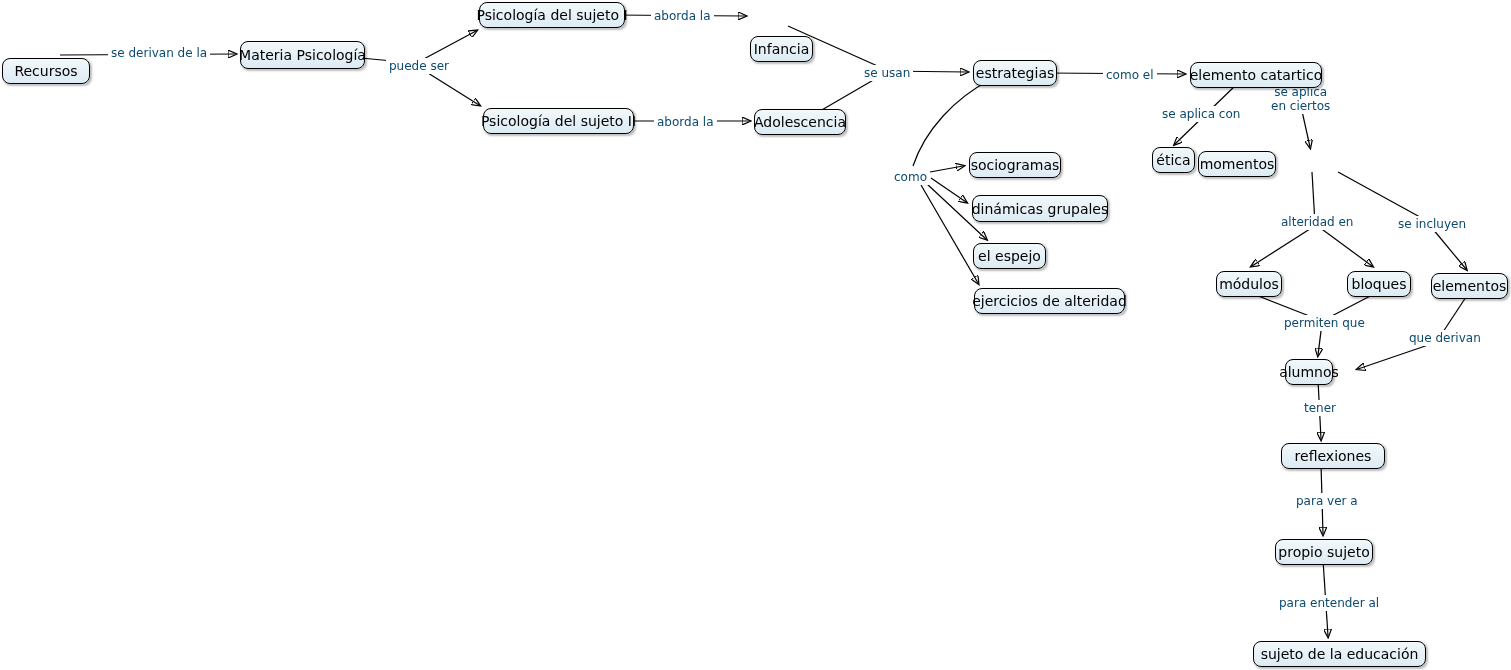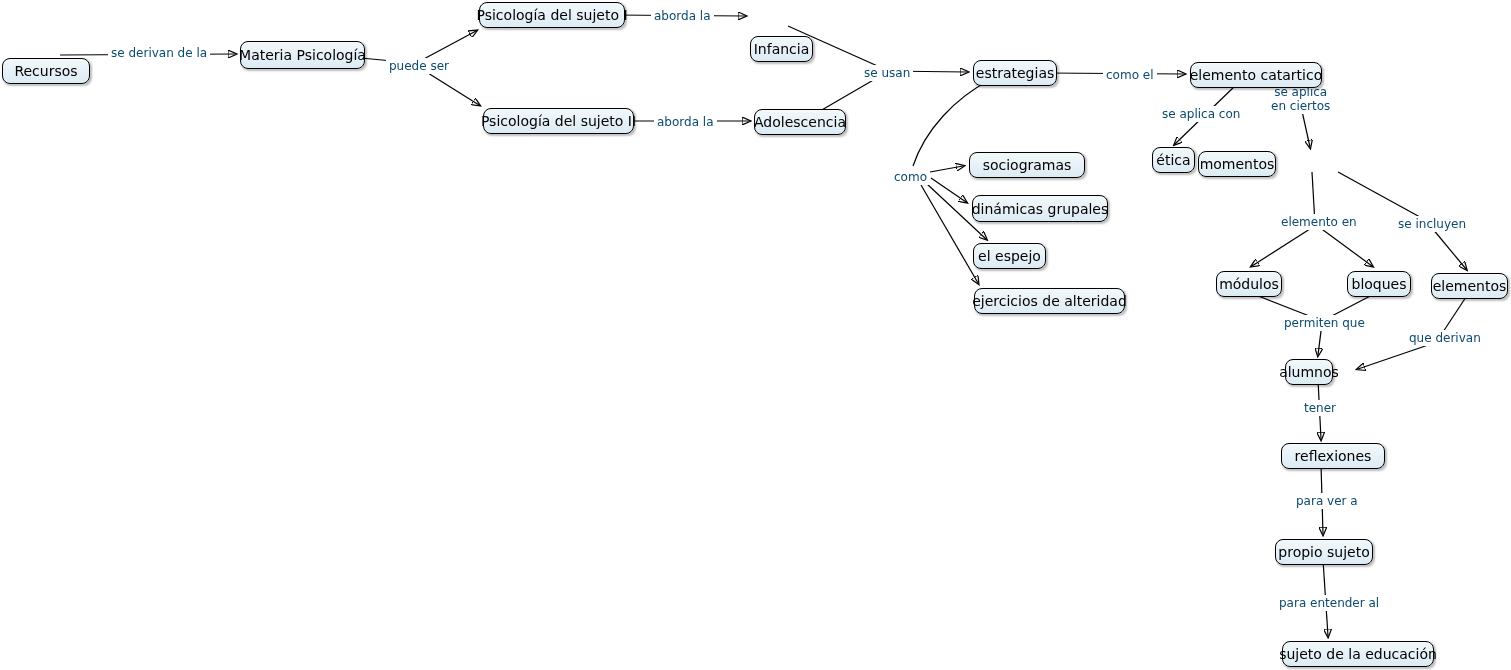--- a/index.html
+++ b/index.html
@@ -99,43 +99,43 @@
   <div class="label" style="left:108px;top:45px;">se derivan de la</div>
   <div class="label" style="left:386px;top:58px;">puede ser</div>
   <div class="label" style="left:651px;top:8px;">aborda la</div>
   <div class="label" style="left:654px;top:114px;">aborda la</div>
   <div class="label" style="left:861px;top:65px;">se usan</div>
   <div class="label" style="left:1103px;top:67px;">como el</div>
   <div class="label" style="left:1159px;top:106px;">se aplica con</div>
   <div class="label" style="left:1268px;top:84px;">se aplica
 en ciertos</div>
   <div class="label" style="left:891px;top:169px;">como</div>
-  <div class="label" style="left:1278px;top:214px;">elemento en</div>
+  <div class="label" style="left:1278px;top:214px;">alteridad en</div>
   <div class="label" style="left:1395px;top:216px;">se incluyen</div>
   <div class="label" style="left:1281px;top:315px;">permiten que</div>
   <div class="label" style="left:1406px;top:330px;">que derivan</div>
   <div class="label" style="left:1301px;top:400px;">tener</div>
   <div class="label" style="left:1293px;top:493px;">para ver a</div>
   <div class="label" style="left:1276px;top:595px;">para entender al</div>
 
   <div class="node" style="left:2px;top:42px;width:88px;margin-top:16px;">Recursos</div>
   <div class="node" style="left:240px;top:41px;width:125px;height:28px;">Materia Psicología</div>
   <div class="node" style="left:479px;top:2px;width:146px;">Psicología del sujeto I</div>
   <div class="node" style="left:750px;top:4px;width:63px;margin-top:32px;">Infancia</div>
   <div class="node" style="left:483px;top:108px;width:151px;">Psicología del sujeto II</div>
   <div class="node" style="left:754px;top:109px;width:92px;">Adolescencia</div>
   <div class="node" style="left:973px;top:60px;width:84px;">estrategias</div>
   <div class="node" style="left:1190px;top:62px;width:132px;">elemento catartico</div>
   <div class="node" style="left:1152px;top:147px;width:43px;">ética</div>
   <div class="node" style="left:1198px;top:151px;width:78px;">momentos</div>
-  <div class="node" style="left:969px;top:152px;width:116px;">sociogramas</div>
+  <div class="node" style="left:969px;top:152px;width:92px;">sociogramas</div>
   <div class="node" style="left:972px;top:195px;width:136px;height:27px;">dinámicas grupales</div>
   <div class="node" style="left:973px;top:243px;width:73px;">el espejo</div>
   <div class="node" style="left:974px;top:288px;width:151px;">ejercicios de alteridad</div>
   <div class="node" style="left:1216px;top:271px;width:66px;">módulos</div>
   <div class="node" style="left:1347px;top:271px;width:64px;">bloques</div>
   <div class="node" style="left:1431px;top:273px;width:77px;">elementos</div>
   <div class="node" style="left:1285px;top:359px;width:48px;">alumnos</div>
   <div class="node" style="left:1281px;top:443px;width:104px;">reflexiones</div>
   <div class="node" style="left:1275px;top:539px;width:98px;">propio sujeto</div>
-  <div class="node" style="left:1282px;top:641px;width:152px;text-align:center;">sujeto de la educación</div>
+  <div class="node" style="left:1253px;top:641px;width:173px;text-align:center;">sujeto de la educación</div>
 
 </div>
 
 </body></html>

